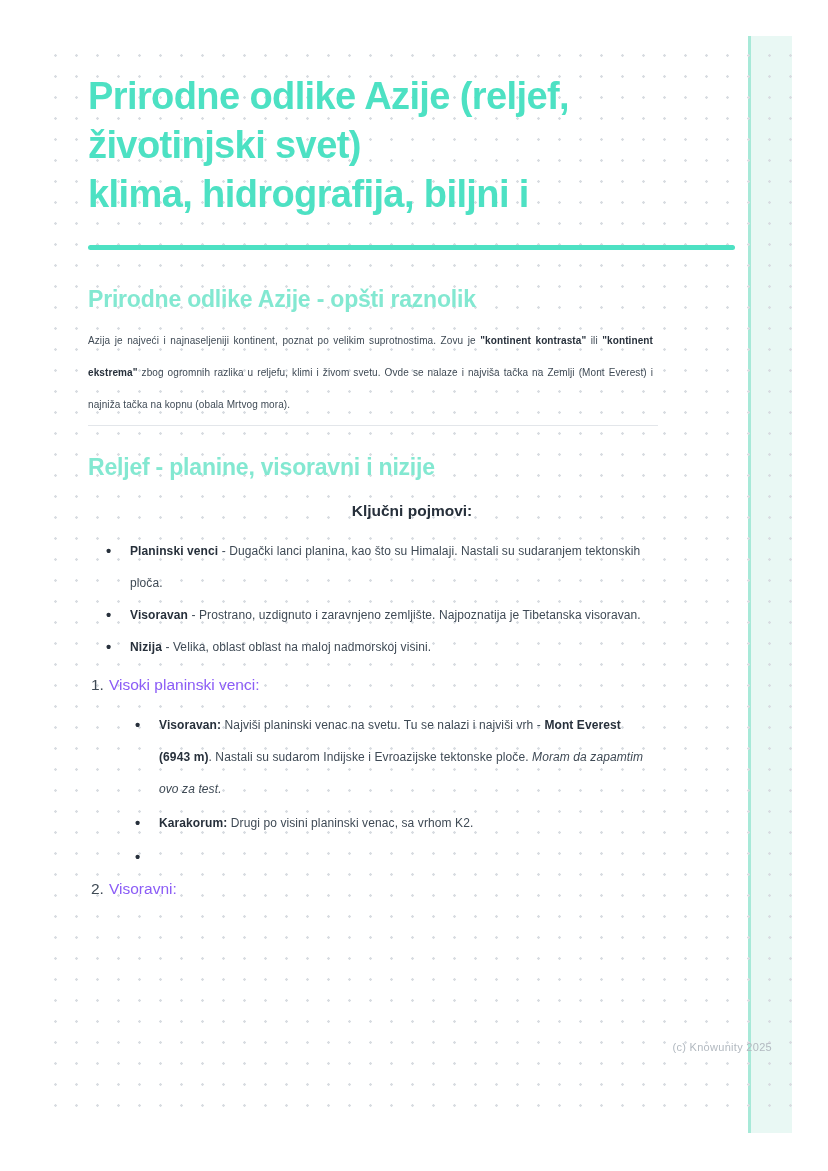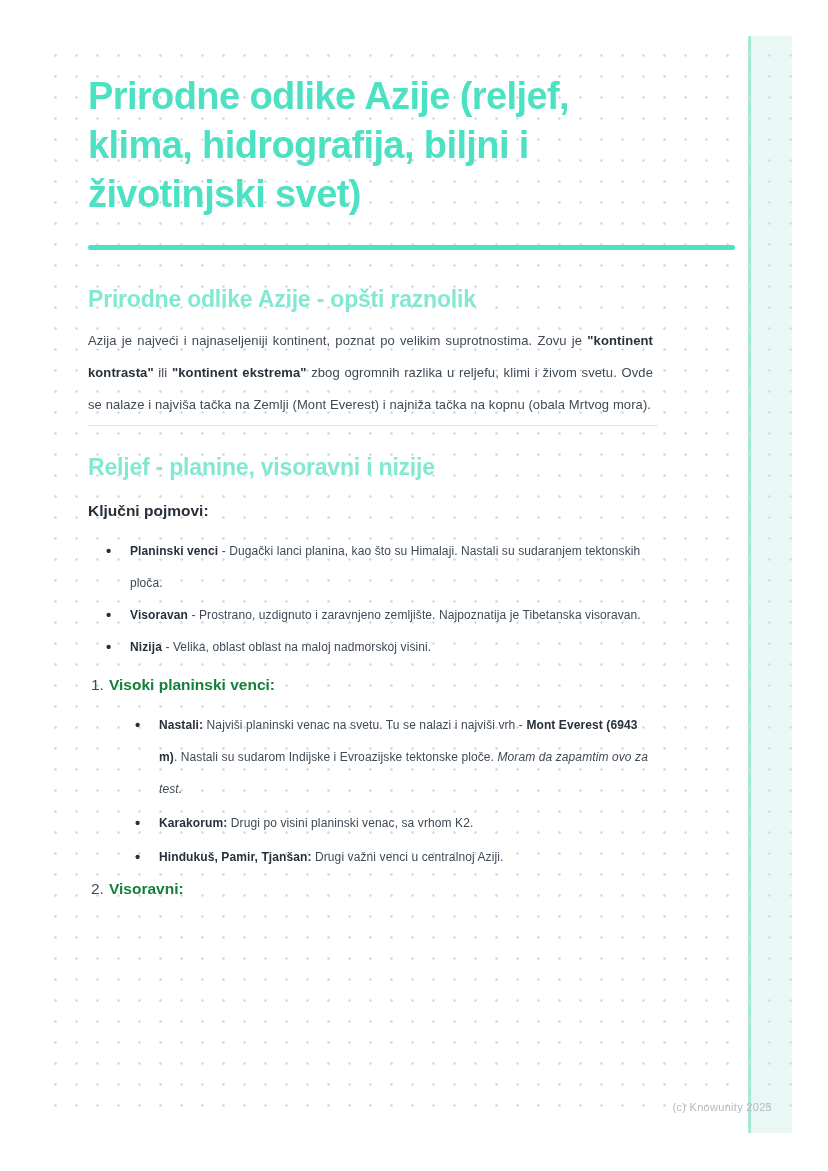--- a/index.html
+++ b/index.html
@@ -22,63 +22,63 @@
     letter-spacing:-0.6px;
   }
   .title-line{ display:block; }
   .title-rule{ margin-top:26px; width:647px; height:5px; background:#4de1c3; border-radius:3px; }
   h2{
     margin-top:34px; font-size:23px; line-height:30px; font-weight:bold;
     color:#83e8d1; letter-spacing:-0.2px;
   }
   h2.second{ margin-top:26px; }
   .para{
-    margin-top:11px; width:565px; font-size:13px; line-height:32px;
+    margin-top:11px; width:565px; font-size:10px; line-height:32px;
     color:#3f4a55; text-align:justify; letter-spacing:0.1px;
   }
   .divider{ margin-top:4px; width:570px; height:1px; background:#e3e6ea; }
-  .label{ font-size:15.5px; line-height:32px; font-weight:bold; color:#27303b; }
+  .label{ font-size:15.5px; line-height:32px; font-weight:bold; color:#27303b;text-align:center; }
   .label.mt1{ margin-top:13px; }
   .label.mt2{ margin-top:8px; }
   .ul{ margin-top:8px; width:565px; }
   .li{ display:flex; }
   .marker{
     flex:none; width:24px; margin-left:18px; font-size:15px; line-height:32px;
     color:#27303b; font-weight:bold;
   }
   .li-text{ flex:1; font-size:12px; line-height:32px; color:#3f4a55; letter-spacing:0.1px; }
   .seg-bold{ font-weight:bold; color:#27303b; }
   .seg-italic{ font-style:italic; }
   .ol{ margin-top:6px; width:565px; }
   .num-li{ display:flex; font-size:15.5px; line-height:32px; }
   .num{ flex:none; width:18px; margin-left:3px; color:#3f4a55; }
-  .num-title{ font-weight:bold; color:#15803d; }
+  .num-title{ font-weight:normal; color:#8b5cf6; }
   .ul.nested{ margin-top:8px; }
   .nested .marker{ margin-left:47px; }
   .nested .li{ margin-bottom:2px; }
   .nested .li:last-child{ margin-bottom:0; }
   .footer{
-    position:absolute; top:1100px; right:56px;
+    position:absolute; top:1040px; right:56px;
     font-size:11px; line-height:14px; color:#b2b9c0; letter-spacing:0.3px;
   }
 </style>
 </head>
 <body>
 
 <div>
   <div class="band-fill"></div>
   <div class="band-line"></div>
   <div class="dots"></div>
 
   <div class="content">
 
     <h1>
         <span class="title-line">Prirodne odlike Azije (reljef,</span>
+        <span class="title-line">životinjski svet)</span>
         <span class="title-line">klima, hidrografija, biljni i</span>
-        <span class="title-line">životinjski svet)</span>
       </h1>
 
     <div class="title-rule"></div>
 
     <h2>Prirodne odlike Azije - opšti raznolik</h2>
 
     <p class="para"><span>Azija je najveći i najnaseljeniji kontinent, poznat po velikim suprotnostima. Zovu je </span><span class="seg-bold">"kontinent kontrasta"</span><span> ili </span><span class="seg-bold">"kontinent ekstrema"</span><span> zbog ogromnih razlika u reljefu, klimi i živom svetu. Ovde se nalaze i najviša tačka na Zemlji (Mont Everest) i najniža tačka na kopnu (obala Mrtvog mora).</span></p>
 
     <div class="divider"></div>
 
@@ -105,29 +105,28 @@
 
     <div class="ol">
       <div class="num-li">
         <span class="num">1.</span>
         <span class="num-title">Visoki planinski venci:</span>
       </div>
 
       <div class="ul nested">
         <div class="li">
           <span class="marker">•</span>
-          <div class="li-text"><span class="seg-bold">Nastali:</span><span> Najviši planinski venac na svetu. Tu se nalazi i najviši vrh - </span><span class="seg-bold">Mont Everest (6943 m)</span><span>. Nastali su sudarom Indijske i Evroazijske tektonske ploče. </span><span class="seg-italic">Moram da zapamtim ovo za test.</span></div>
+          <div class="li-text"><span class="seg-bold">Visoravan:</span><span> Najviši planinski venac na svetu. Tu se nalazi i najviši vrh - </span><span class="seg-bold">Mont Everest (6943 m)</span><span>. Nastali su sudarom Indijske i Evroazijske tektonske ploče. </span><span class="seg-italic">Moram da zapamtim ovo za test.</span></div>
         </div>
         <div class="li">
           <span class="marker">•</span>
           <div class="li-text"><span class="seg-bold">Karakorum:</span><span> Drugi po visini planinski venac, sa vrhom K2.</span></div>
         </div>
         <div class="li">
           <span class="marker">•</span>
-          <div class="li-text"><span class="seg-bold">Hindukuš, Pamir, Tjanšan:</span><span> Drugi važni venci u centralnoj Aziji.</span></div>
         </div>
       </div>
 
       <div class="num-li">
         <span class="num">2.</span>
         <span class="num-title">Visoravni:</span>
       </div>
     </div>
 
   </div>

